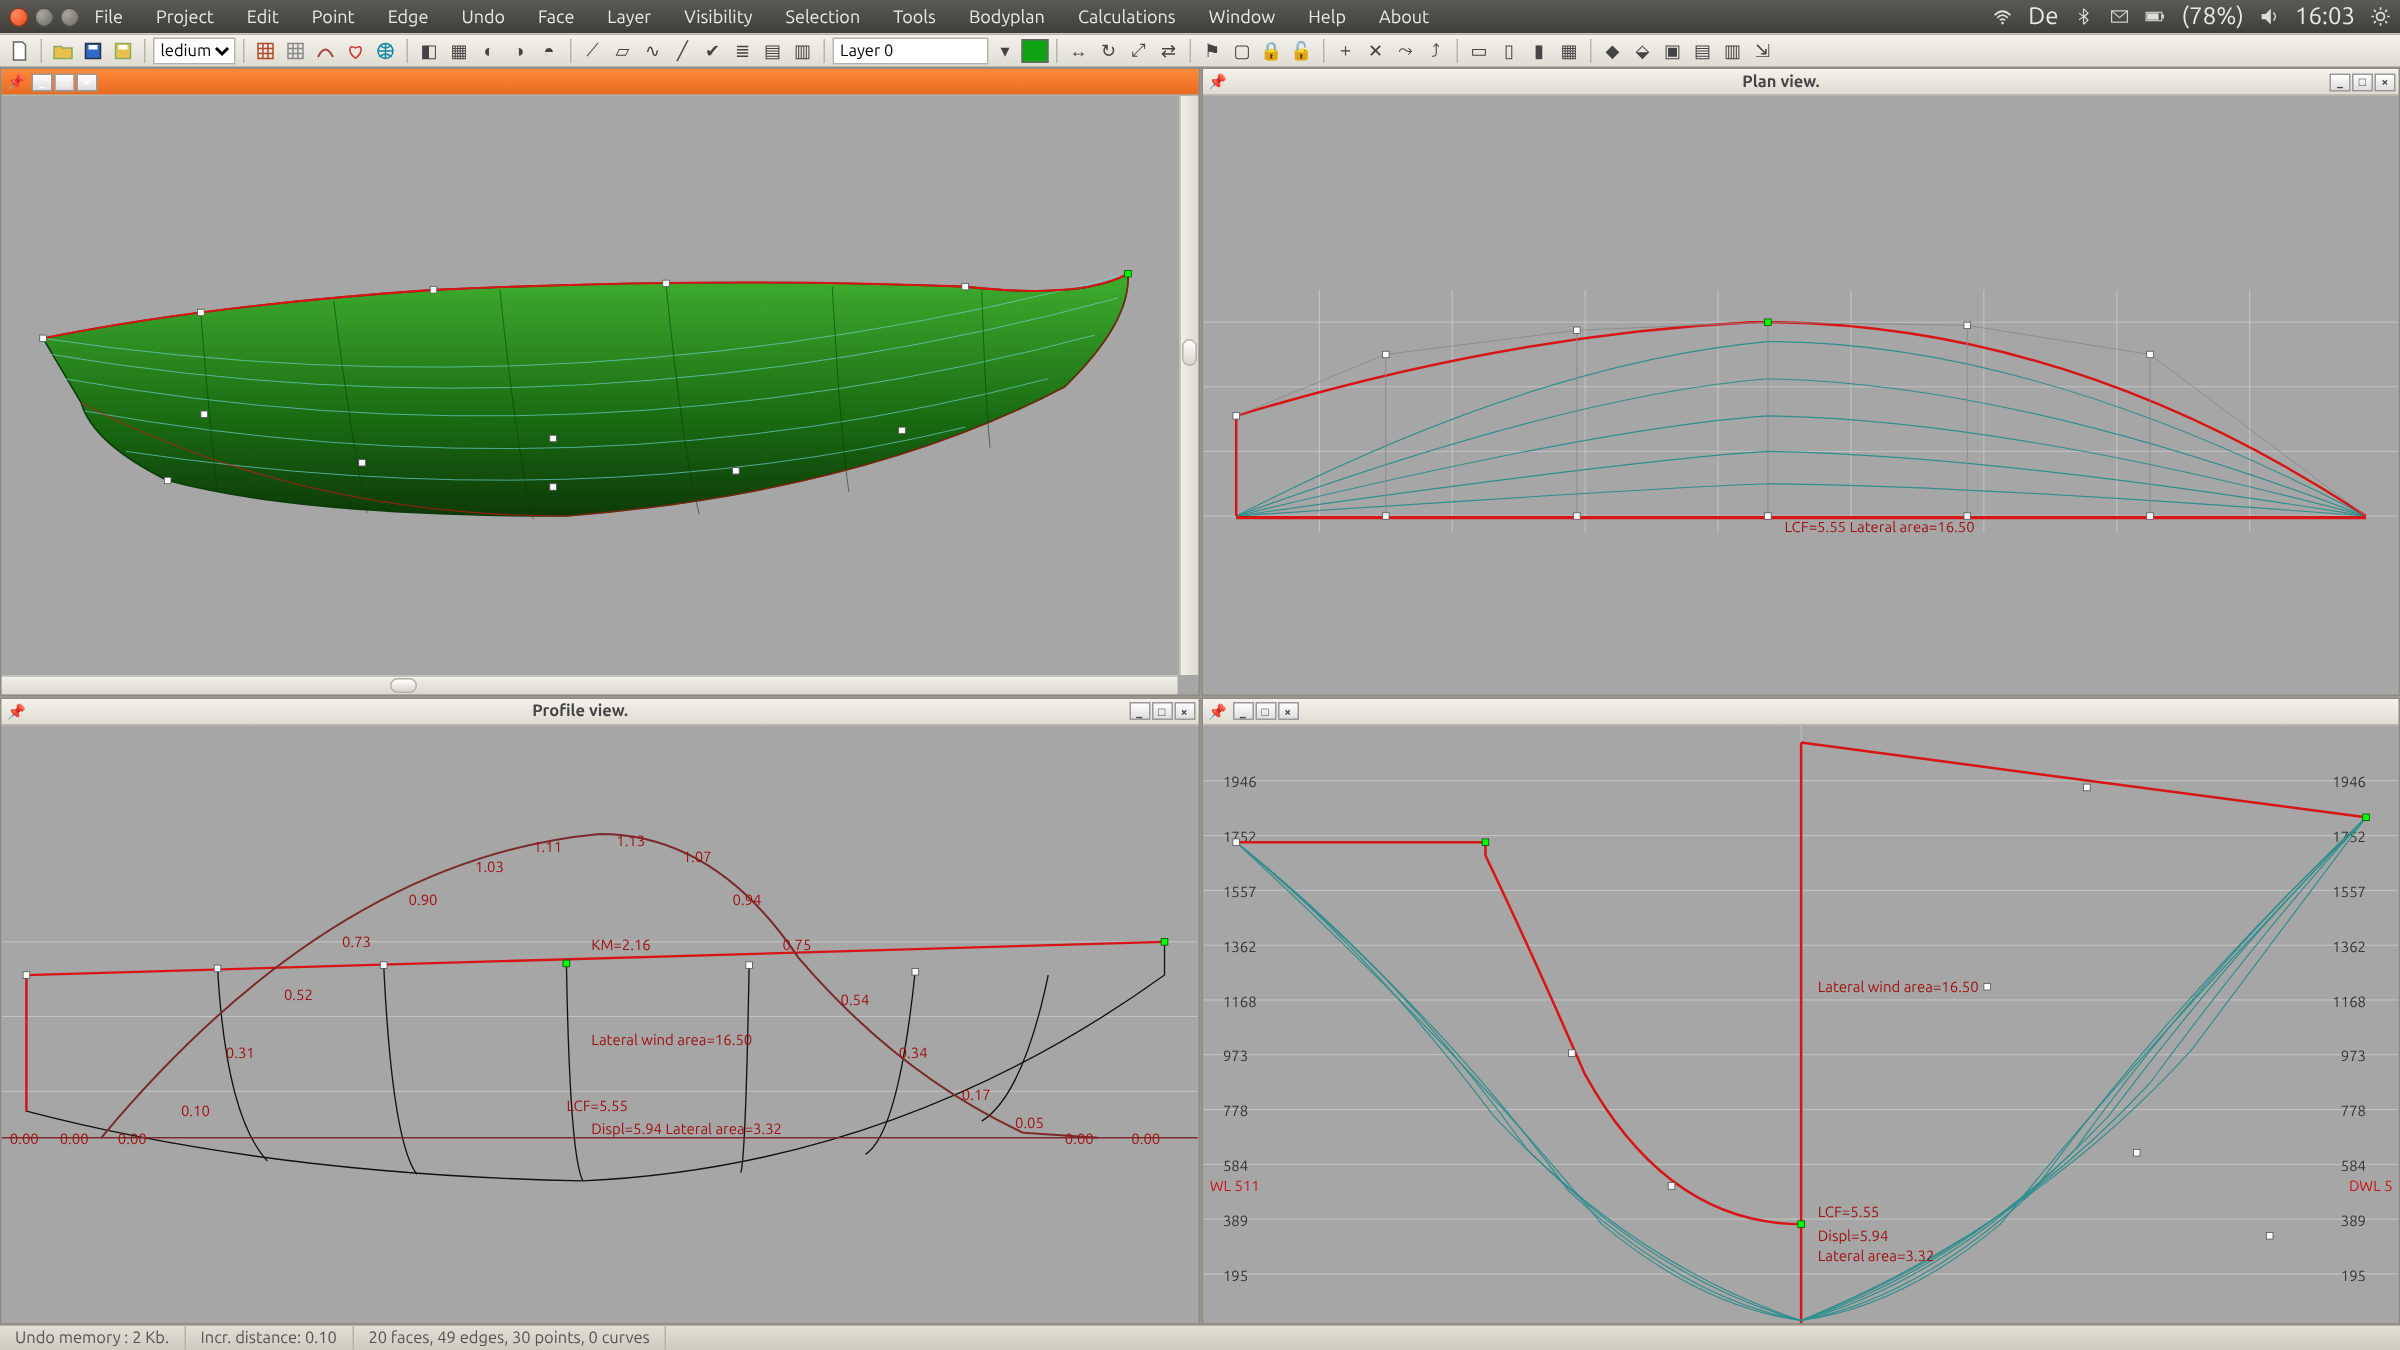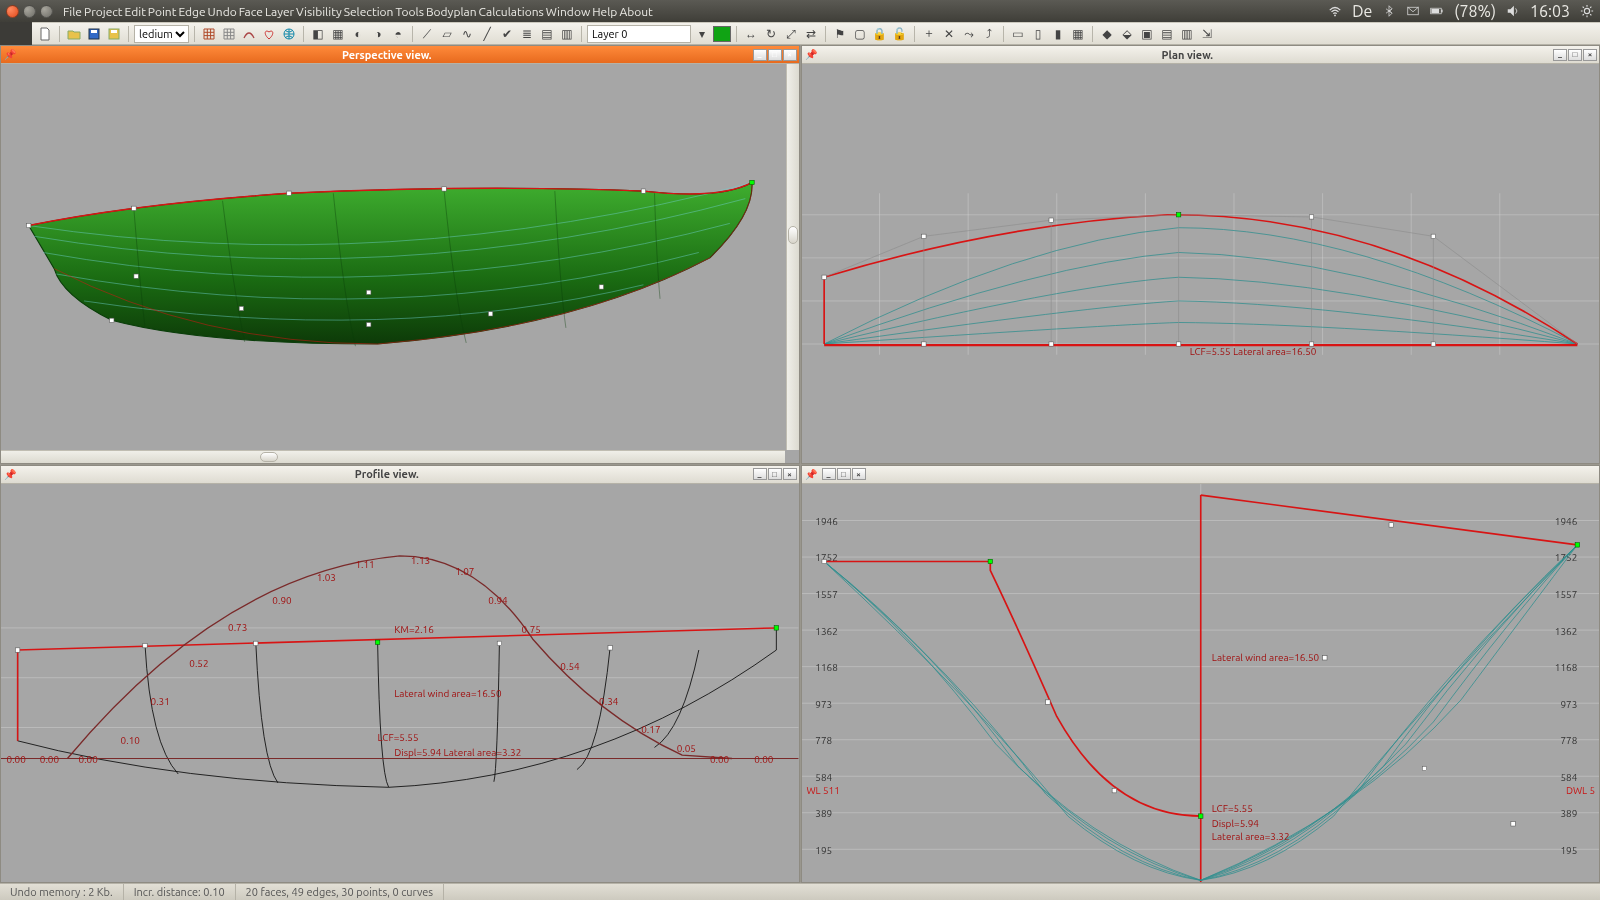--- a/index.html
+++ b/index.html
@@ -5,29 +5,29 @@
 * { margin: 0; padding: 0; box-sizing: border-box; font-family: "Ubuntu", "Segoe UI", sans-serif; }
 html, body { width: 100%; height: 100%; background: #3c3b37; overflow: hidden; }
 .root { display: flex; flex-direction: column; height: 100vh; }
 
 
 .menubar { height: 22px; background: linear-gradient(#5b5a54,#3f3e38); display: flex; align-items: center; color: #eae9e4; font-size: 12px; padding: 0 6px; }
 .menubar .win-ctrls { display: flex; gap: 4px; margin-right: 10px; align-items: center; }
 .win-ctrls span { width: 13px; height: 13px; border-radius: 50%; display: inline-block; border: 1px solid rgba(0,0,0,.4); }
 .wc-close { background: radial-gradient(circle at 30% 30%, #ff8a60, #e14b1d); }
 .wc-min, .wc-max { background: radial-gradient(circle at 30% 30%, #a8a69d, #6e6d67); }
-.menubar .menu-items { display: flex; gap: 2px; }
+.menubar .menu-items { display: flex; gap: 22px; }
 .menubar .menu-items span { cursor: pointer; }
 .menubar .spacer { flex: 1; }
 .menubar .tray { display: flex; gap: 10px; align-items: center; }
 .menubar .tray .ic { display: inline-flex; width: 14px; height: 14px; align-items: center; justify-content: center; }
 .menubar .tray .txt { font-size: 16px; }
 
 
-.toolbar { height: 23px; background: linear-gradient(#f4f2ec,#e0ddd3); border-top: 1px solid #cbc8bd; border-bottom: 1px solid #b5b2a7; display: flex; align-items: center; padding: 0 4px; gap: 2px; margin-left: 32px; }
+.toolbar { height: 23px; background: linear-gradient(#f4f2ec,#e0ddd3); border-top: 1px solid #cbc8bd; border-bottom: 1px solid #b5b2a7; display: flex; align-items: center; padding: 0 4px; gap: 2px; }
 .toolbar .tbtn { width: 18px; height: 18px; display: inline-flex; align-items: center; justify-content: center; font-size: 12px; color: #444; border-radius: 2px; cursor: pointer; }
 .toolbar .sep { width: 1px; height: 16px; background: #b8b5aa; margin: 0 3px; }
 .toolbar select, .toolbar .layerbox { height: 18px; font-size: 11px; border: 1px solid #b5b2a7; background: #fff; }
 .toolbar .layerbox { width: 104px; padding: 0 4px; }
 .toolbar .seldrop { width: 55px; }
 .toolbar .swatch { width: 18px; height: 16px; border: 1px solid #666; }
 
 
 .workspace { flex: 1; display: grid; grid-template-columns: 1fr 1fr; grid-template-rows: 1fr 1fr; gap: 1px; background: #9a978e; }
 .panel { position: relative; background: #a6a6a6; display: flex; flex-direction: column; border: 1px solid #8e8b82; }
@@ -227,21 +227,20 @@
     <span class="tbtn">▤</span>
     <span class="tbtn">▥</span>
     <span class="tbtn">⇲</span>
   </div>
 
   <div class="workspace">
 
     <div class="panel active">
       <div class="panel-title">
         <span class="pin">📌</span>
-        <span class="tlabel">Perspective view.</span>
         <div class="pctrls">
           <span>_</span>
           <span>□</span>
           <span>×</span>
         </div>
       </div>
       <div class="viewport">
         <svg viewBox="0 0 720 370" preserveAspectRatio="none">
           <rect width="720" height="370" fill="#a6a6a6"></rect>
 

